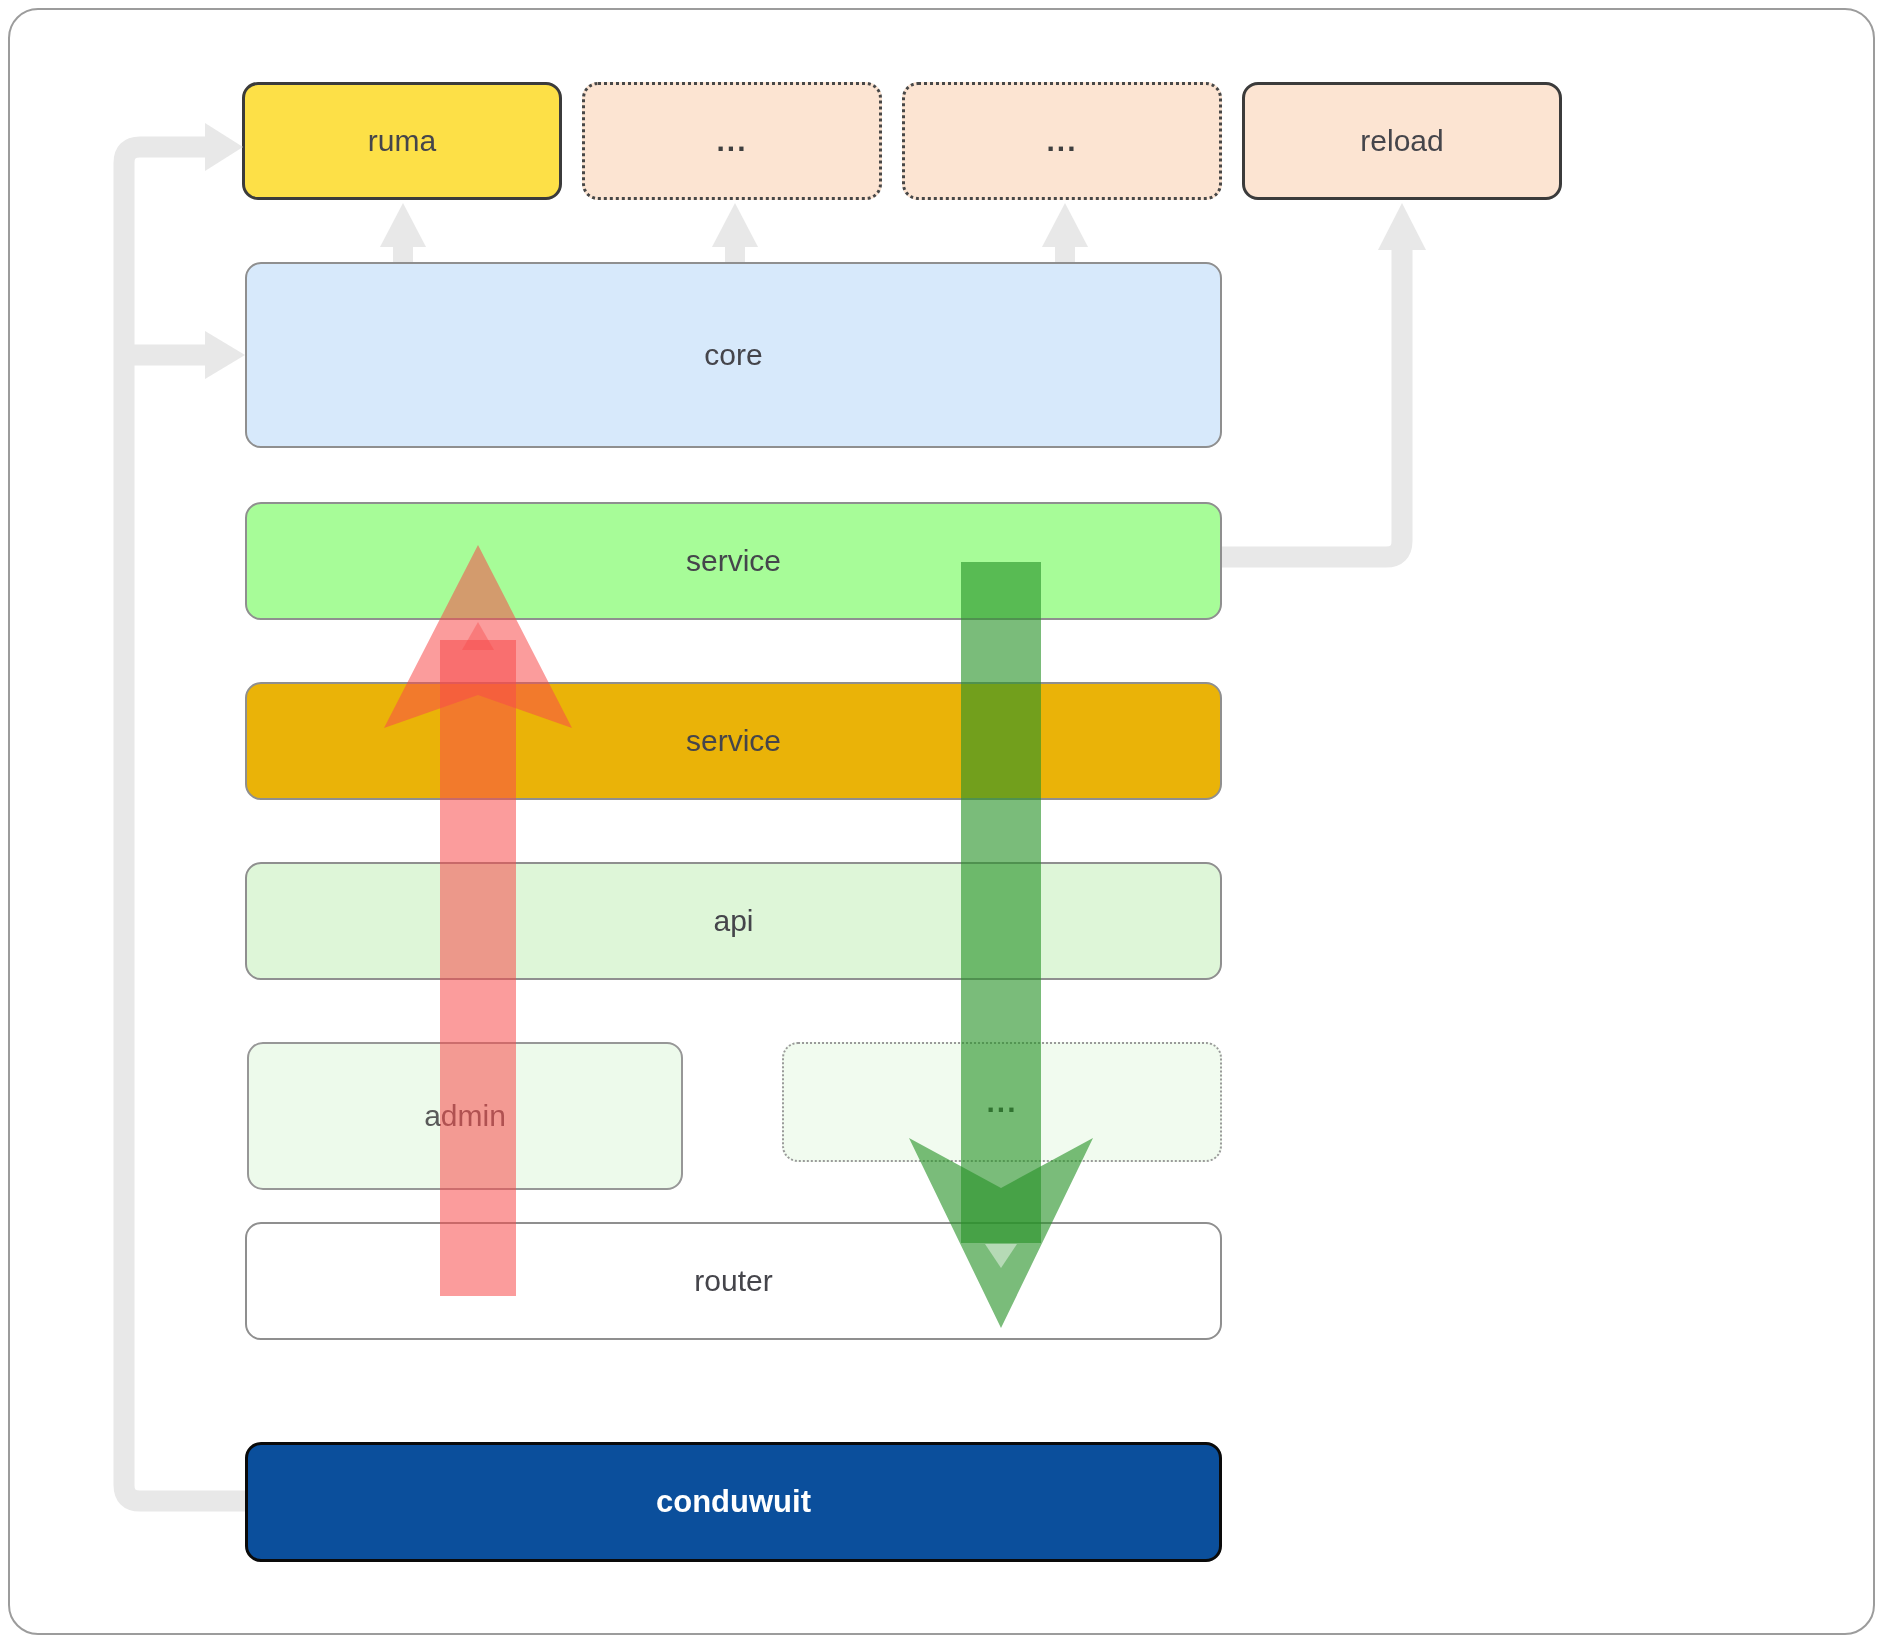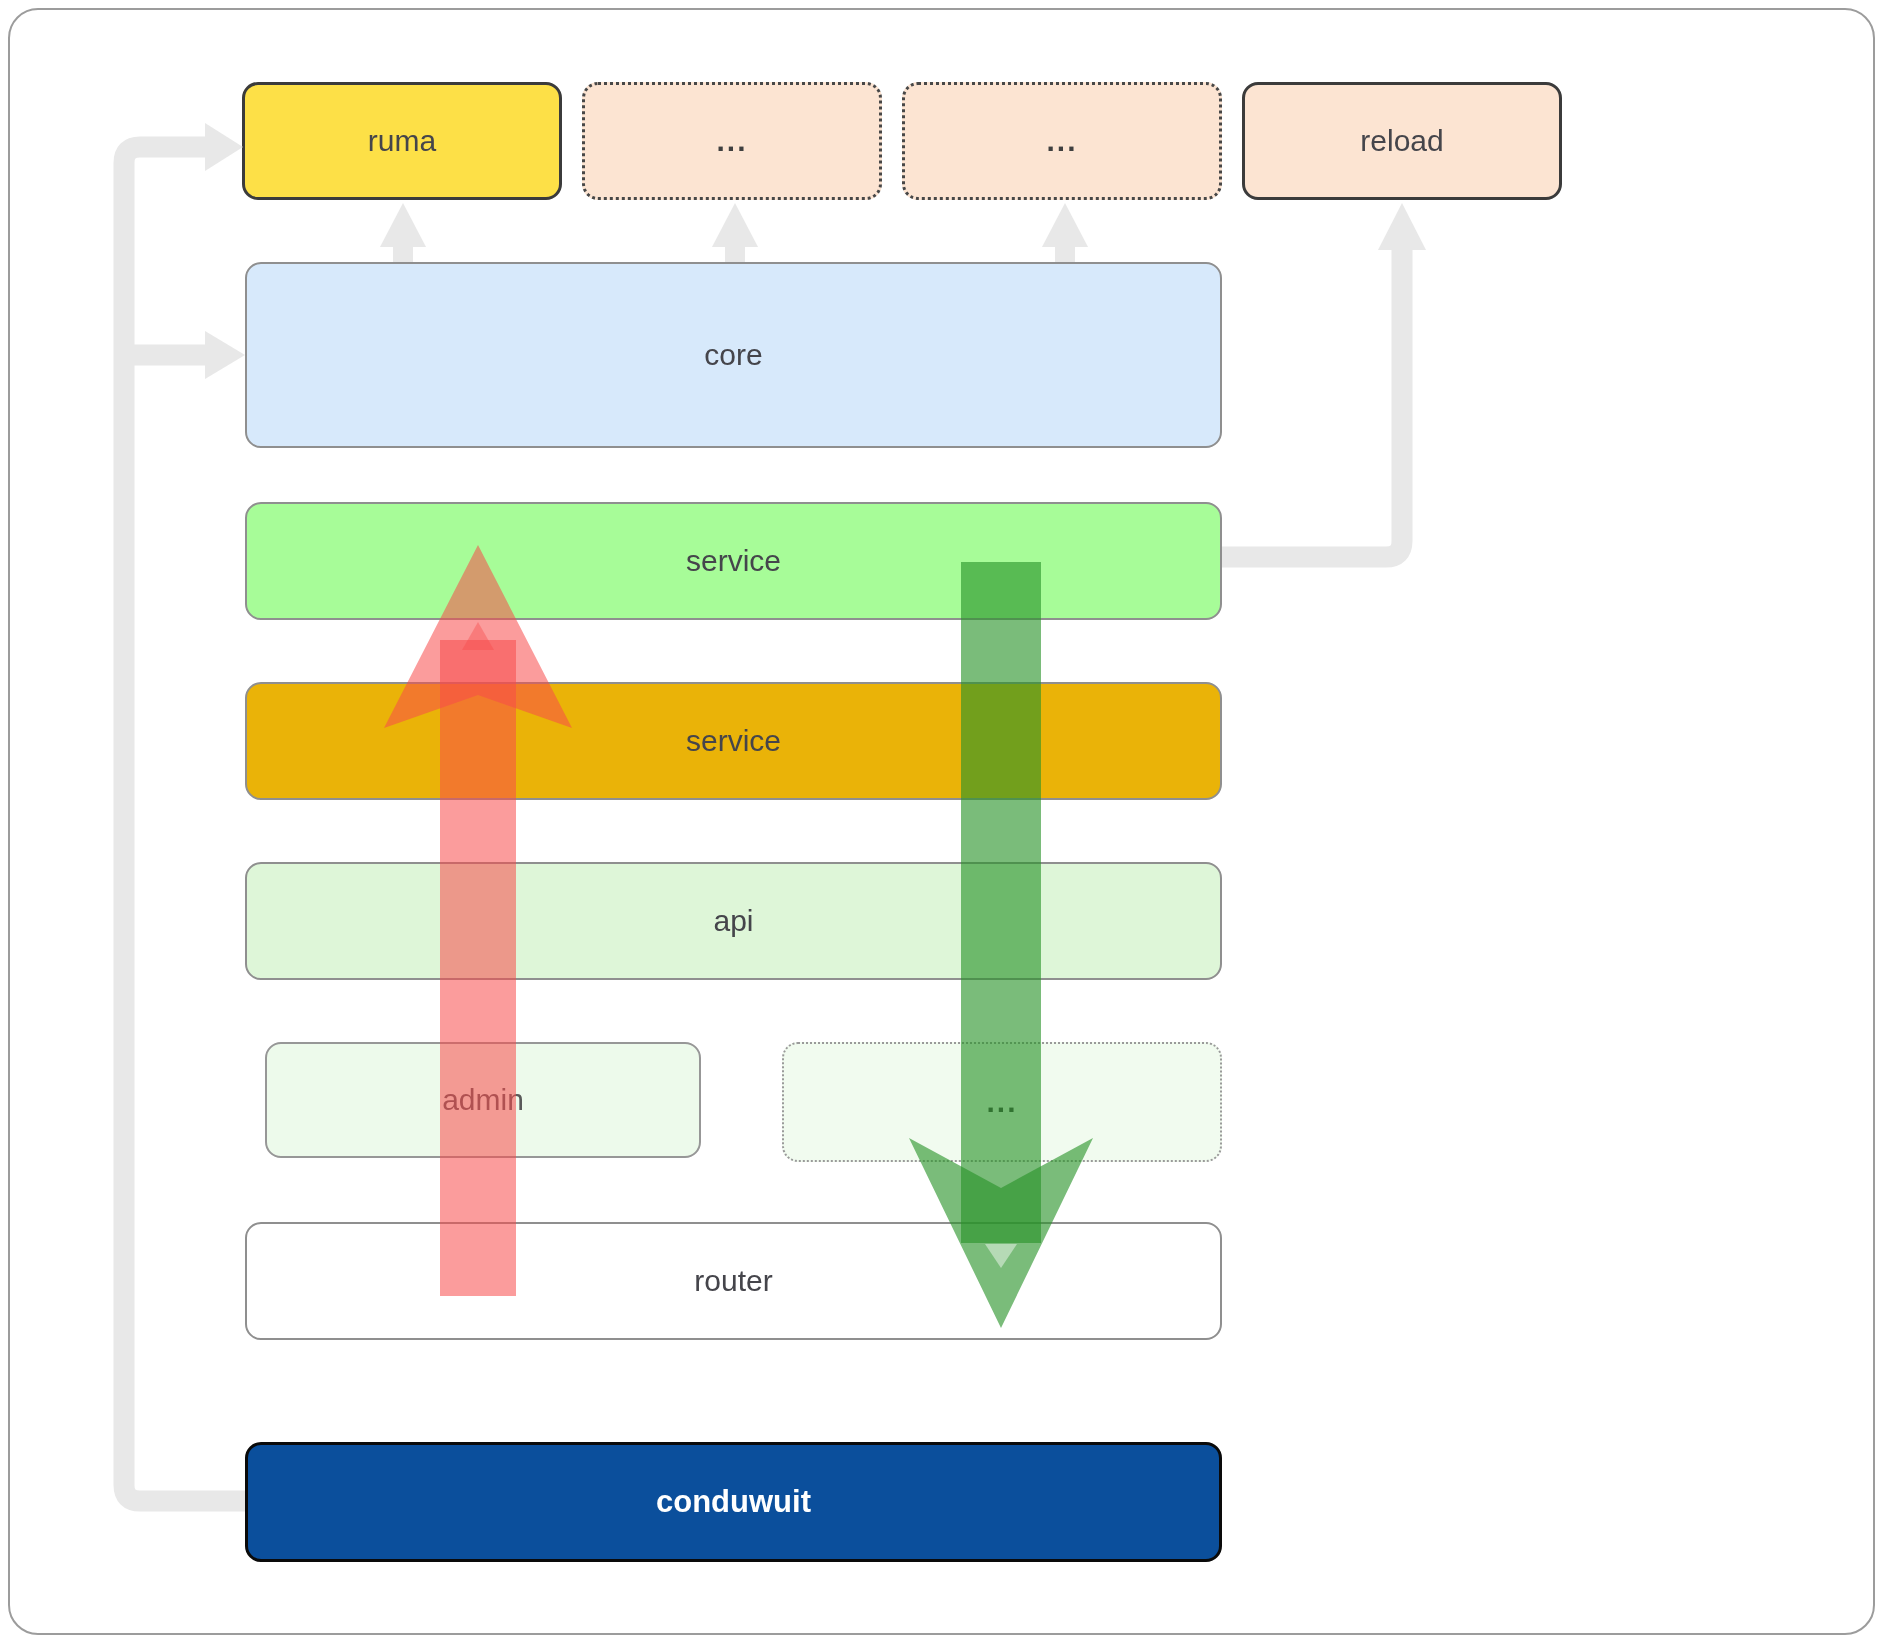--- a/index.html
+++ b/index.html
@@ -16,21 +16,21 @@
   
   .b-ruma     {left:242px;top:82px;width:320px;height:118px;background:#fde047;border:3px solid #3b3b3b;}
   .b-dots1    {left:582px;top:82px;width:300px;height:118px;background:#fce4d2;border:3px dotted #474747;}
   .b-dots2    {left:902px;top:82px;width:320px;height:118px;background:#fce4d2;border:3px dotted #474747;}
   .b-rocksdb  {left:1242px;top:82px;width:320px;height:118px;background:#fce4d2;border:3px solid #3b3b3b;}
   
   .b-core     {left:245px;top:262px;width:977px;height:186px;background:#d7e9fb;border:2px solid #8f8f8f;}
   .b-database {left:245px;top:502px;width:977px;height:118px;background:#a7fc98;border:2px solid #8f8f8f;}
   .b-service  {left:245px;top:682px;width:977px;height:118px;background:#eab308;border:2px solid #8f8f8f;}
   .b-api      {left:245px;top:862px;width:977px;height:118px;background:#def6d8;border:2px solid #8f8f8f;}
-  .b-admin    {left:247px;top:1042px;width:436px;height:116px;background:#edfaeb;border:2px solid #979797;color:#595959;margin-left:18px;}
+  .b-admin    {left:247px;top:1042px;width:436px;height:148px;background:#edfaeb;border:2px solid #979797;color:#595959;}
   .b-dots3    {left:782px;top:1042px;width:440px;height:120px;background:#f1fbef;border:2px dotted #9a9a9a;}
   .b-router   {left:245px;top:1222px;width:977px;height:118px;background:#ffffff;border:2px solid #8f8f8f;}
   .b-conduwuit{left:245px;top:1442px;width:977px;height:120px;background:#0b4f9c;border:3px solid #0a0a0a;
                color:#ffffff;font-weight:700;font-size:31px;}
   .dots{font-weight:700;letter-spacing:2px;color:#3f3f3f;}
   
   .legend{position:absolute;left:1322px;top:921px;width:456px;height:362px;z-index:2;
           background:#efefef;border:3px solid #606060;box-sizing:border-box;}
   .legend-title{position:absolute;left:0;top:33px;width:100%;text-align:center;
                 font-size:40px;color:#111111;}

